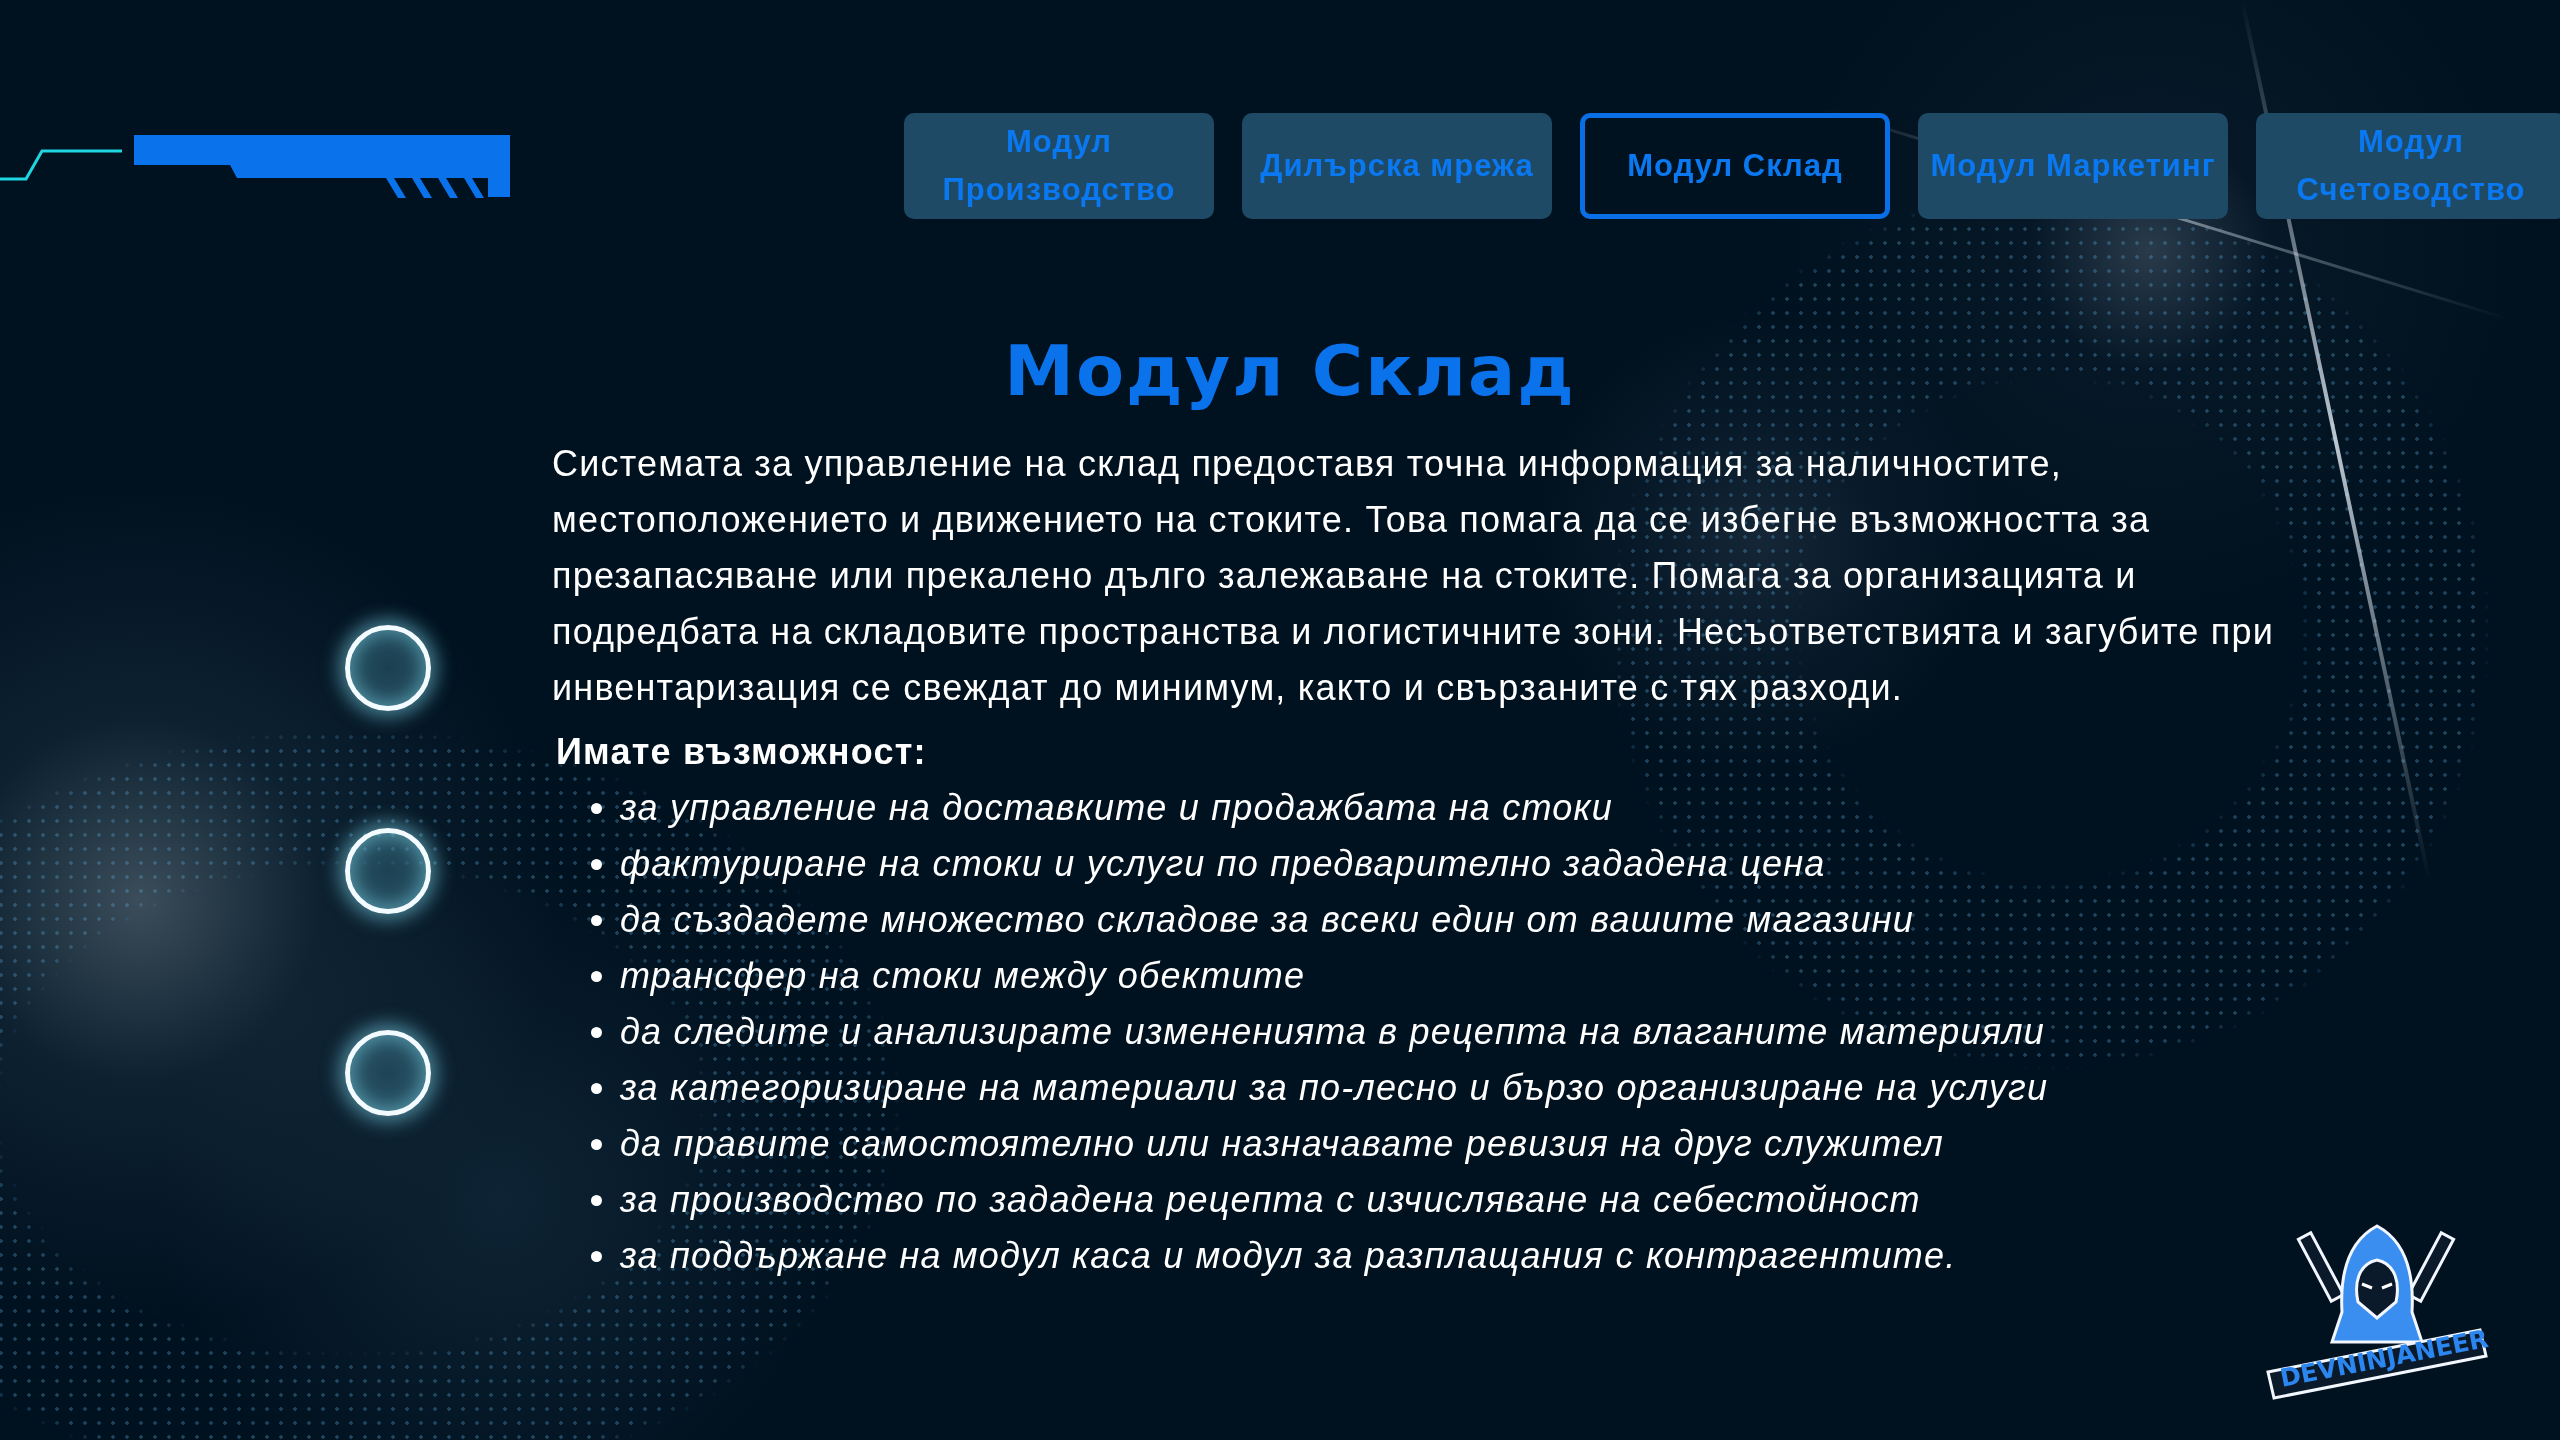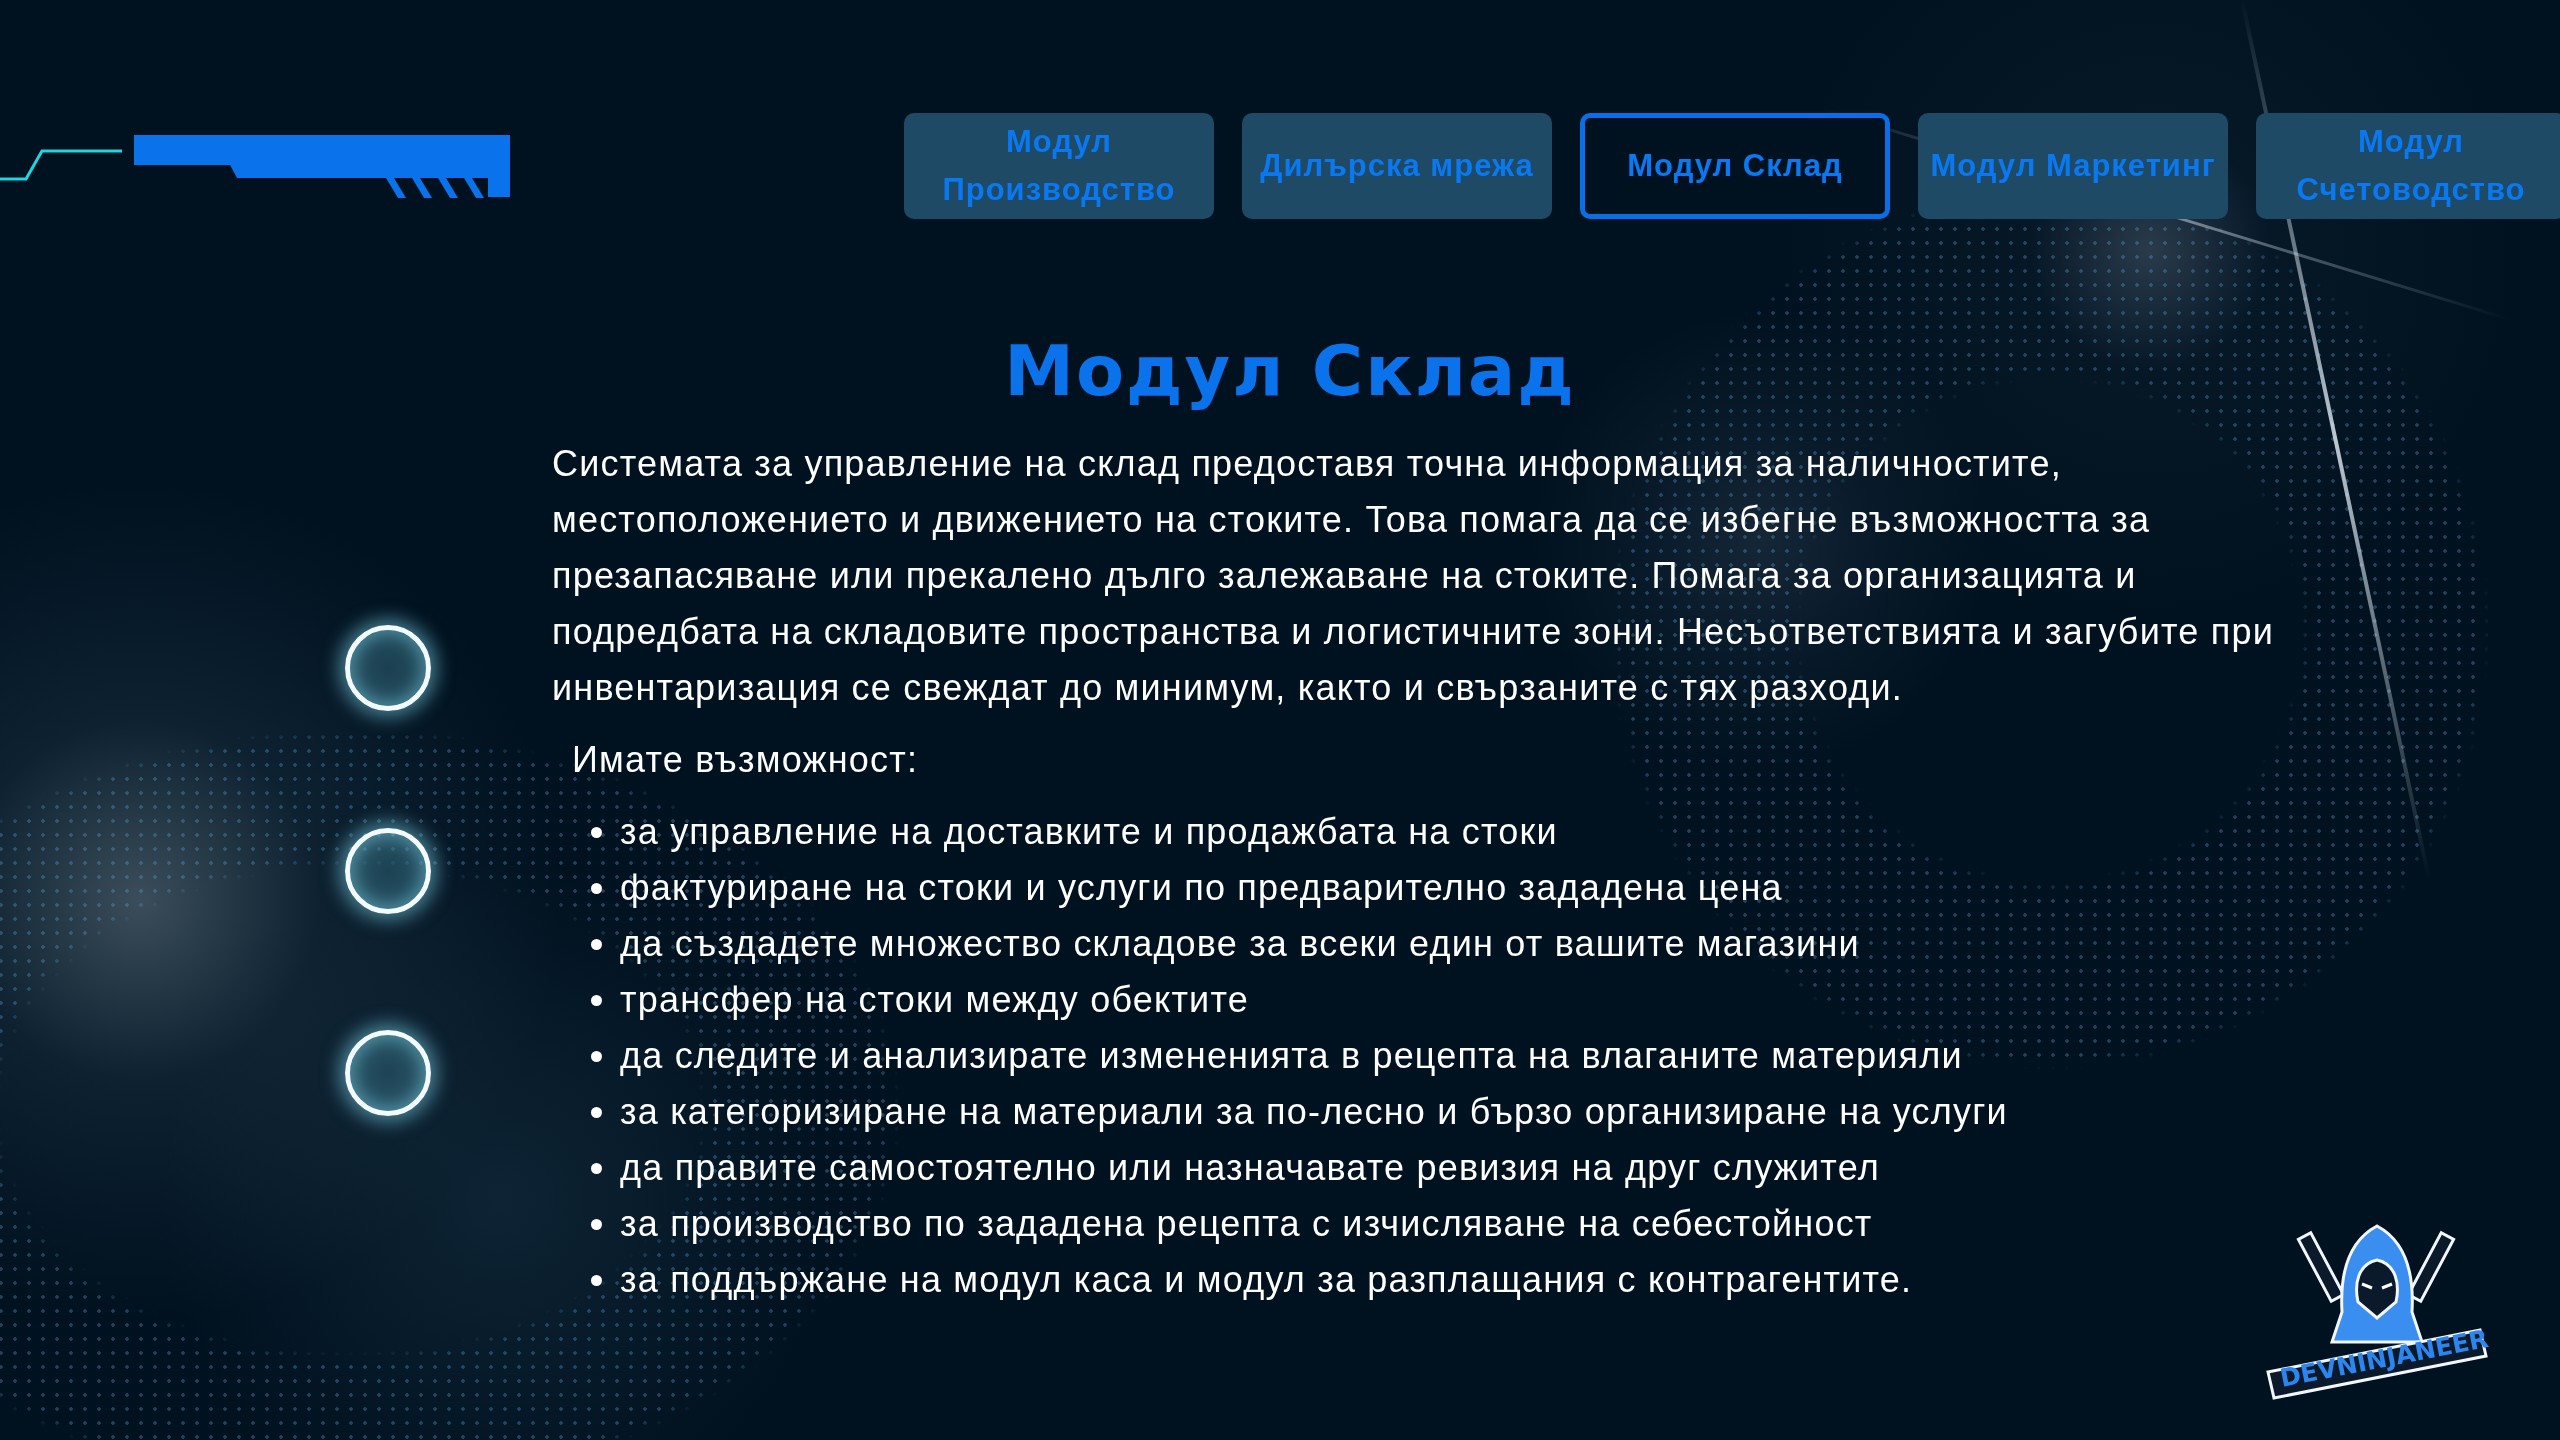--- a/index.html
+++ b/index.html
@@ -48,22 +48,22 @@
     position:absolute; top:330px; left:0; width:2580px; text-align:center;
     color:#0a72ea; font-size:70px; font-weight:bold; letter-spacing:2px;
     font-family:"DejaVu Sans", sans-serif;
   }
 
   .content {
     position:absolute; left:544px; top:428px; width:1800px;
     color:#ffffff; font-size:36px; line-height:56px; letter-spacing:1.2px;
   }
   .content p { margin:8px; }
-  .content .sub { margin:16px; padding-left:12px; }
-  .content ul { margin:0; padding-left:76px; }
+  .content .sub { margin:0; padding-left:12px;font-weight:bold; }
+  .content ul { margin:0; padding-left:76px;font-style:italic; }
   .content li { list-style:disc; }
 
   .ring {
     position:absolute; width:76px; height:76px; border-radius:50%;
     border:5px solid #f2fbff;
     box-shadow:0 0 18px 6px rgba(120,210,230,0.55), inset 0 0 16px 4px rgba(120,210,230,0.45);
     background:radial-gradient(circle, rgba(40,90,110,0.6) 0, rgba(80,150,170,0.45) 70%, rgba(0,0,0,0) 100%);
   }
 
   .logo { position:absolute; left:2262px; top:1222px; width:230px; height:180px; }

